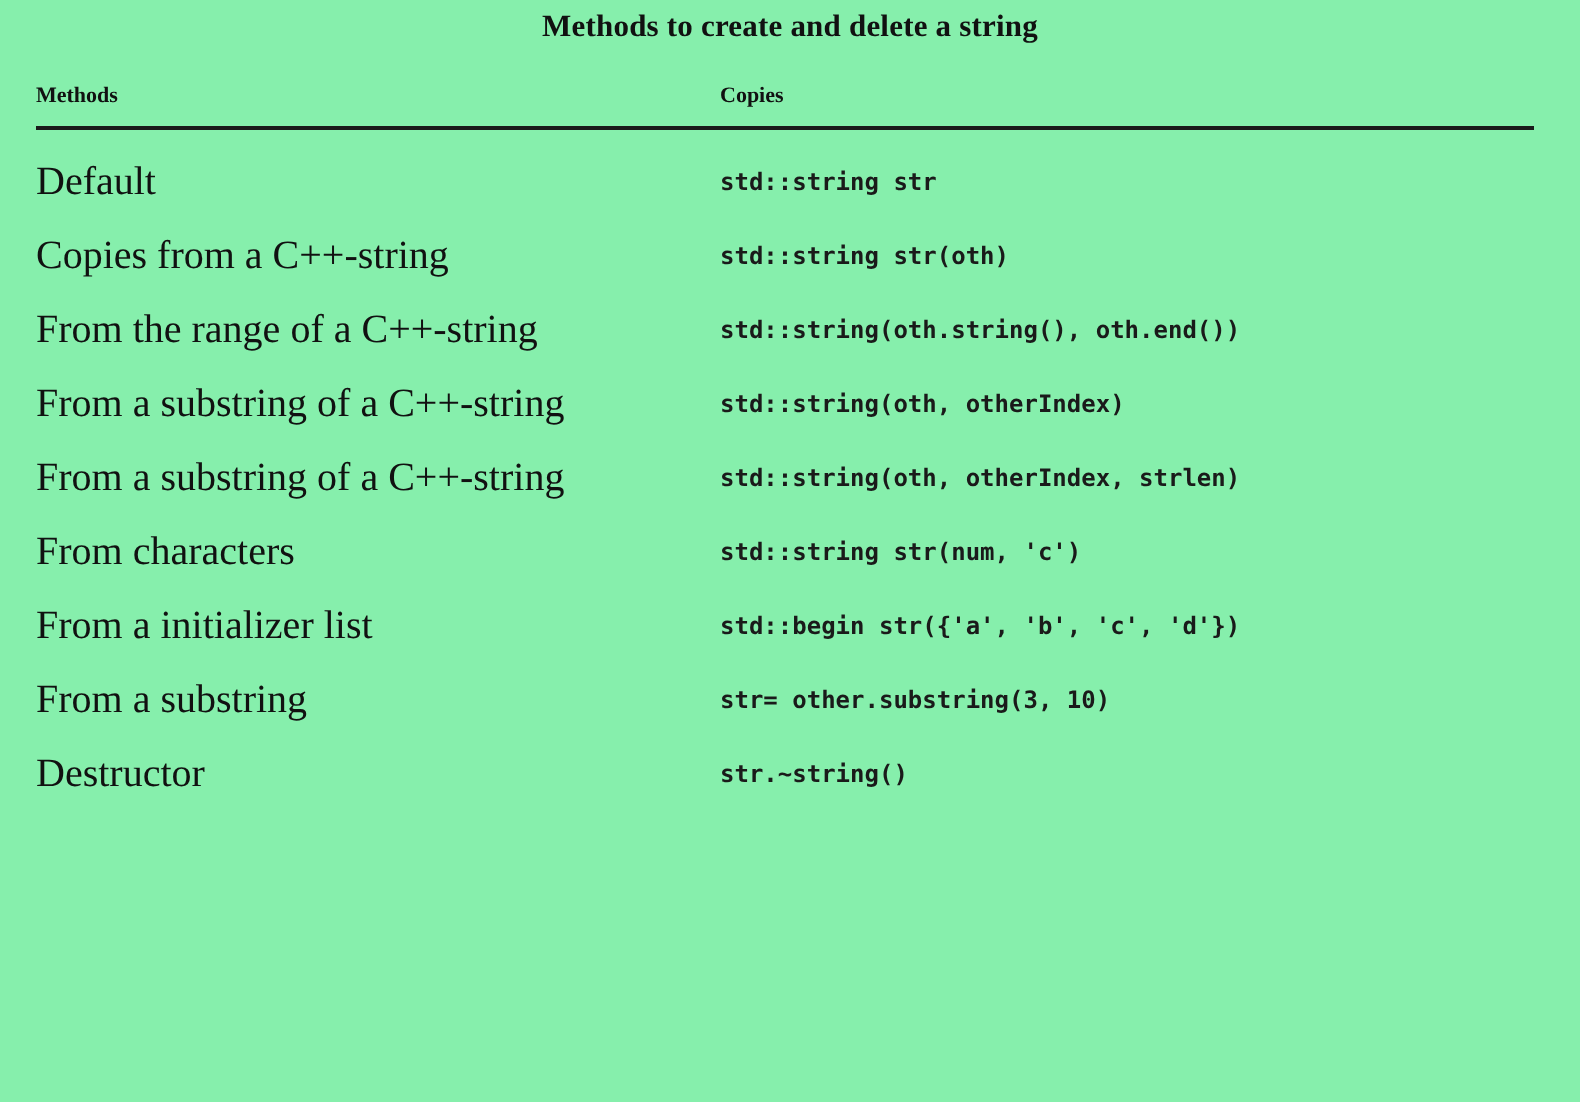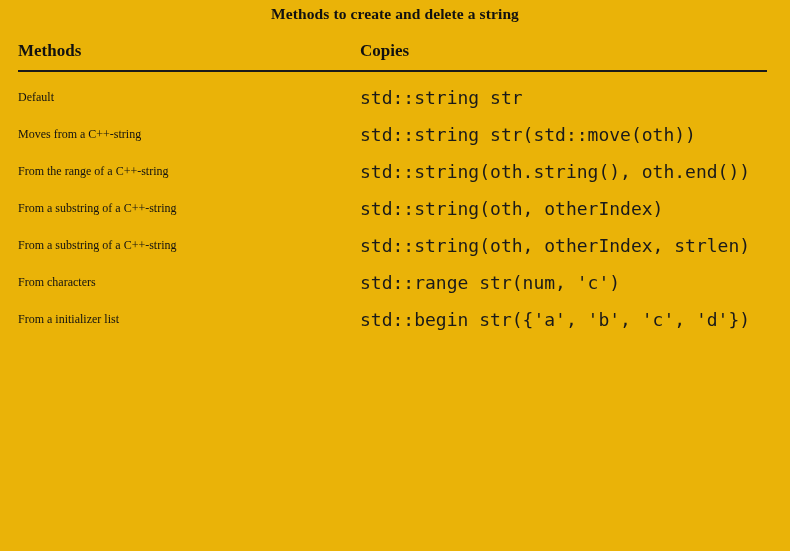--- a/index.html
+++ b/index.html
@@ -14,21 +14,21 @@
     overflow: hidden;
     font-family: "Liberation Serif", "DejaVu Serif", serif;
     color: #111111;
     -webkit-font-smoothing: antialiased;
   }
 
   #page {
     position: relative;
     width: 790px;
     height: 551px;
-    background: #eab308;
+    background: #86efac;
     box-sizing: border-box;
     padding-left: 26px;
   }
 
   
   #table-caption {
     position: absolute;
     left: 0;
     top: 5px;
     width: 790px;
@@ -51,51 +51,51 @@
   }
 
   #string-methods-table col.col-methods { width: 342px; }
   #string-methods-table col.col-example  { width: 407px; }
 
   #string-methods-table thead th {
     text-align: left;
     padding: 0 0 9px 0;
     font-family: "Liberation Serif", "DejaVu Serif", serif;
     font-weight: bold;
-    font-size: 17px;
+    font-size: 11px;
     color: #111111;
     border-bottom: 2px solid #1a1a1a;
     vertical-align: bottom;
     line-height: 1.1;
   }
 
   #string-methods-table tbody tr td {
     padding: 0;
     height: 37px;
     vertical-align: middle;
     border: none;
   }
 
   #string-methods-table tbody tr:first-child td {
     padding-top: 8px;
   }
 
   td.cell-method {
     font-family: "Liberation Serif", "DejaVu Serif", serif;
-    font-size: 12px;
+    font-size: 20px;
     font-weight: normal;
     color: #111111;
     white-space: nowrap;
     line-height: 1.15;
   }
 
   td.cell-example {
     font-family: "DejaVu Sans Mono", "Liberation Mono", monospace;
-    font-size: 18px;
-    font-weight: normal;
+    font-size: 12px;
+    font-weight: bold;
     color: #1a1a1a;
     white-space: pre;
     letter-spacing: 0px;
     line-height: 1.15;
   }
 </style>
 </head>
 <body>
 
 <div id="page">
@@ -113,39 +113,47 @@
         <th class="th-example">Copies</th>
       </tr>
     </thead>
     <tbody id="table-body">
 
     <tr>
           <td class="cell-method">Default</td>
           <td class="cell-example">std::string str</td>
         </tr>
         <tr>
-          <td class="cell-method">Moves from a C++-string</td>
-          <td class="cell-example">std::string str(std::move(oth))</td>
+          <td class="cell-method">Copies from a C++-string</td>
+          <td class="cell-example">std::string str(oth)</td>
         </tr>
         <tr>
           <td class="cell-method">From the range of a C++-string</td>
           <td class="cell-example">std::string(oth.string(), oth.end())</td>
         </tr>
         <tr>
           <td class="cell-method">From a substring of a C++-string</td>
           <td class="cell-example">std::string(oth, otherIndex)</td>
         </tr>
         <tr>
           <td class="cell-method">From a substring of a C++-string</td>
           <td class="cell-example">std::string(oth, otherIndex, strlen)</td>
         </tr>
         <tr>
           <td class="cell-method">From characters</td>
-          <td class="cell-example">std::range str(num, 'c')</td>
+          <td class="cell-example">std::string str(num, 'c')</td>
         </tr>
         <tr>
           <td class="cell-method">From a initializer list</td>
           <td class="cell-example">std::begin str({'a', 'b', 'c', 'd'})</td>
+        </tr>
+        <tr>
+          <td class="cell-method">From a substring</td>
+          <td class="cell-example">str= other.substring(3, 10)</td>
+        </tr>
+        <tr>
+          <td class="cell-method">Destructor</td>
+          <td class="cell-example">str.∼string()</td>
         </tr>
       </tbody>
   </table>
 
 </div>
 
 </body></html>

